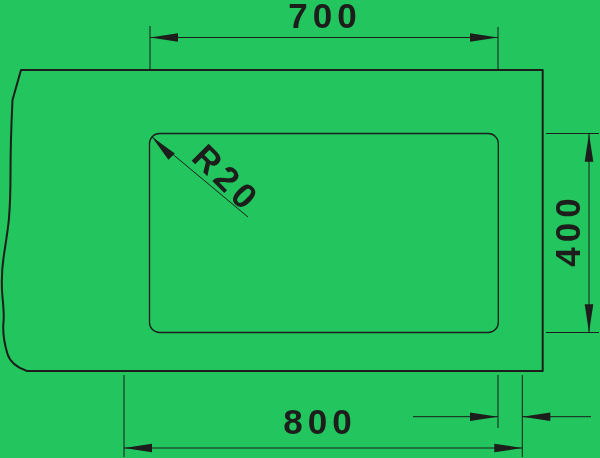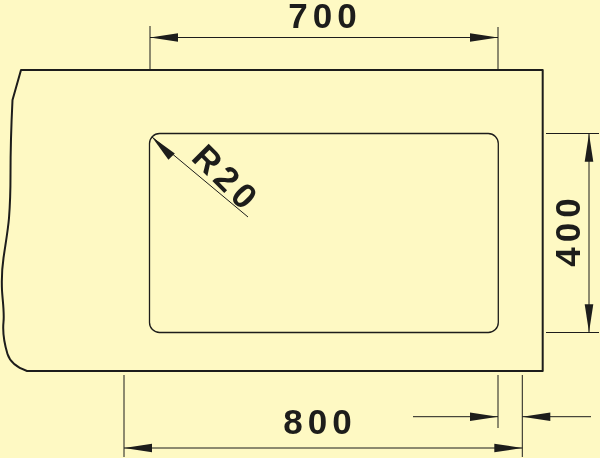--- a/index.html
+++ b/index.html
@@ -4,21 +4,21 @@
 <style>
   html, body {
     margin: 0;
     padding: 0;
     background: #ffffff;
   }
   .stage {
     position: relative;
     width: 600px;
     height: 458px;
-    background: #fef9c3;
+    background: #22c55e;
     overflow: hidden;
     font-family: "Liberation Sans", sans-serif;
   }
   svg { display: block; }
   .outline {
     fill: none;
     stroke: #1d1d1b;
     stroke-width: 2;
     stroke-linejoin: round;
   }

